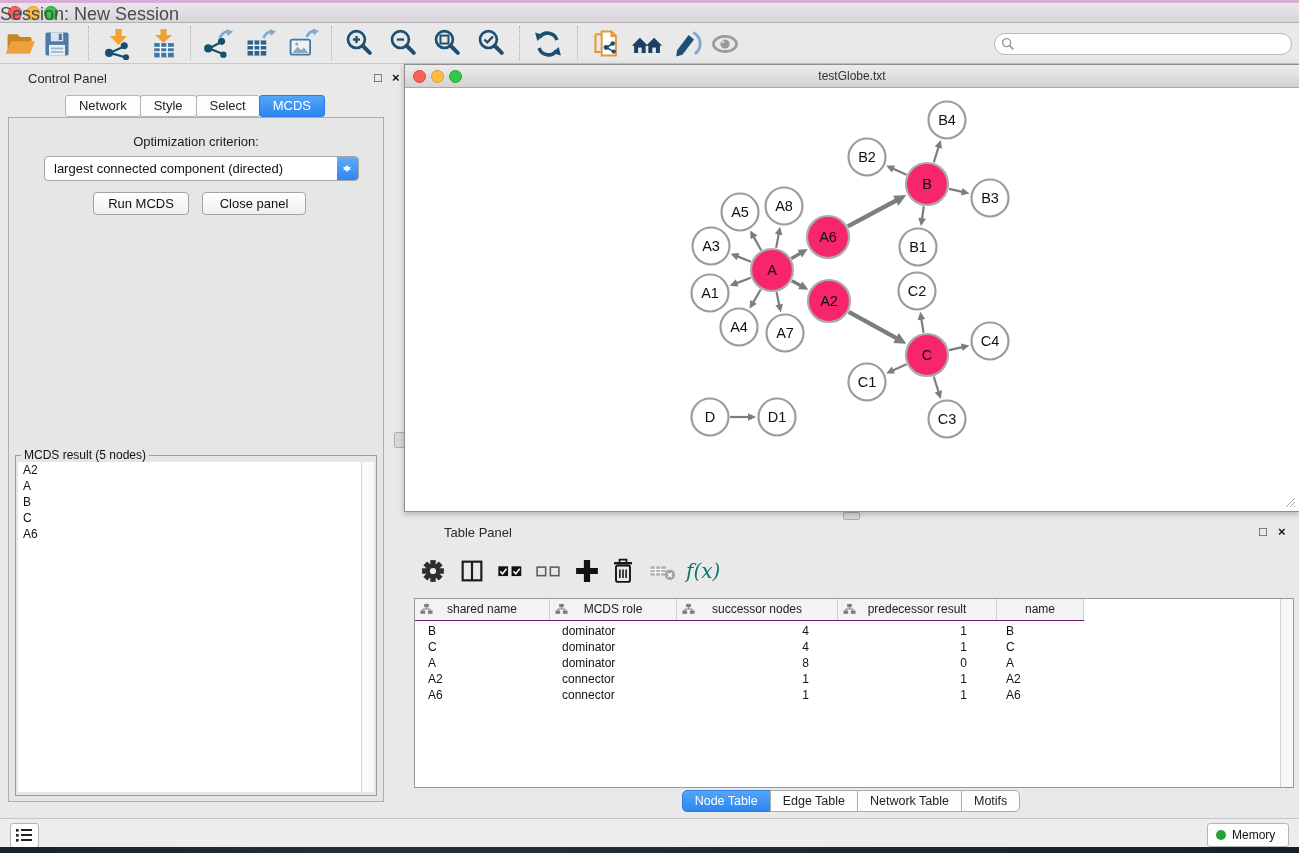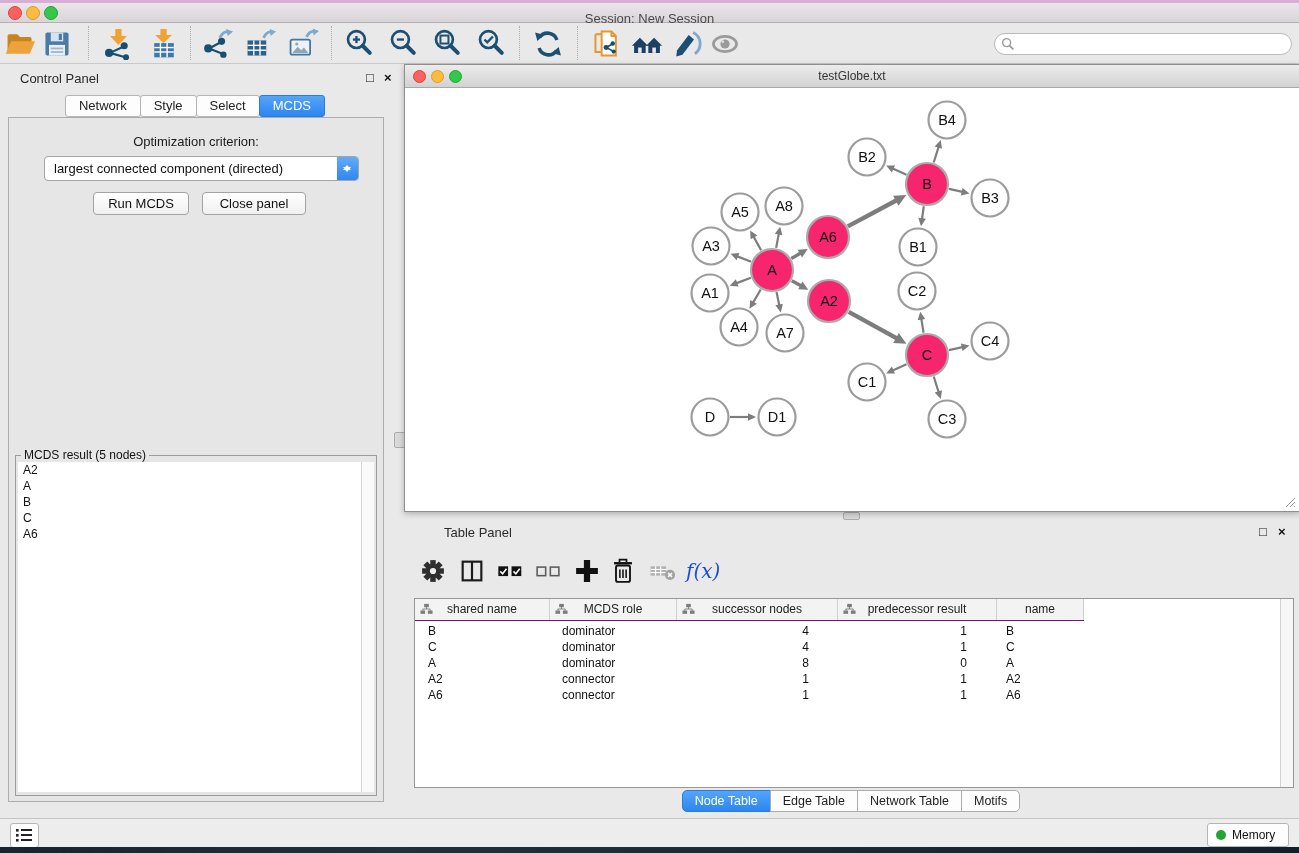--- a/index.html
+++ b/index.html
@@ -4,40 +4,40 @@
 <style>
   html,body{margin:0;padding:0;background:#1b2733;}
   .app{position:relative;width:1299px;height:853px;background:#e9e9e9;overflow:hidden;
        font-family:"Liberation Sans",sans-serif;color:#222;}
   .abs{position:absolute;}
 
   
   .titlebar{left:0;top:0;width:1299px;height:22px;
     background:linear-gradient(#ece8ec,#d8d4d8);border-bottom:1px solid #b4b0b4;}
   .titlebar .topline{position:absolute;left:0;top:0;width:100%;height:3px;background:#d9aed6;}
-  .title-text{position:absolute;left:0;top:11px;width:100%;text-align:center;
-    font-size:13px;color:#4a4a4a;}
+  .title-text{position:absolute;left:0;top:4px;width:100%;text-align:left;
+    font-size:18px;color:#4a4a4a;}
   .tl{position:absolute;top:6px;width:12px;height:12px;border-radius:50%;}
   .tl.r{left:8px;background:#fc615d;border:1px solid #d8443e;}
   .tl.y{left:26px;background:#fdbc40;border:1px solid #dd9b22;}
   .tl.g{left:44px;background:#34c749;border:1px solid #23a433;}
 
   
   .toolbar{left:0;top:23px;width:1299px;height:40px;background:#e9e9e9;border-bottom:1px solid #c9c9c9;}
   .tb-icon{position:absolute;top:5px;width:32px;height:32px;cursor:pointer;}
   .tb-icon svg{width:32px;height:32px;}
   .tb-sep{position:absolute;top:3px;height:34px;width:0;border-left:1px dotted #adadad;}
   .searchbox{position:absolute;left:994px;top:10px;width:296px;height:20px;background:#fff;
     border:1px solid #b9b9b9;border-radius:11px;}
   .searchbox svg{position:absolute;left:6px;top:3px;width:14px;height:14px;}
   .searchbox input{position:absolute;left:24px;top:1px;width:260px;height:16px;border:none;outline:none;
     font-size:12px;background:transparent;}
 
   
-  .cp-header{left:8px;top:68px;width:391px;height:24px;}
+  .cp-header{left:16px;top:68px;width:391px;height:24px;}
   .panel-title{font-size:13px;color:#2a2a2a;}
   .win-btn{position:absolute;top:2px;font-size:13px;color:#111;cursor:pointer;line-height:16px;}
   .cp-tabs{left:0;top:95px;width:391px;height:23px;display:flex;justify-content:center;align-items:flex-start;}
   .tab{height:20px;line-height:20px;padding:0 13px;background:#fdfdfd;border:1px solid #b5b5b5;
     font-size:13px;color:#222;margin-left:-1px;border-radius:3px;cursor:pointer;}
   .tab.active{background:linear-gradient(#55a5f8,#2c86f0);border-color:#2b7ae0;color:#fff;}
   .cp-body{left:8px;top:117px;width:374px;height:683px;background:#e6e6e6;border:1px solid #adadad;}
   .opt-label{position:absolute;left:0;top:16px;width:100%;text-align:center;font-size:13px;color:#1a1a1a;}
   .dropdown{position:absolute;left:35px;top:38px;width:313px;height:23px;background:#fff;
     border:1px solid #a5a5a5;border-radius:4px;cursor:pointer;}
@@ -66,21 +66,21 @@
   .resize-grip{position:absolute;right:1px;bottom:1px;width:14px;height:14px;}
 
   .splitter-grip{background:#d9d9d9;border:1px solid #adadad;border-radius:2px;}
 
   
   .tp-header{left:404px;top:522px;width:895px;height:24px;}
   .tp-toolbar{left:414px;top:552px;width:878px;height:40px;}
   .tp-icon{position:absolute;top:5px;width:28px;height:28px;cursor:pointer;}
   .tp-icon svg{width:28px;height:28px;}
   .fx{position:absolute;top:7px;font-family:"DejaVu Serif",serif;font-style:italic;
-    font-size:20px;color:#1d4ed8;}
+    font-size:20px;color:#0f766e;}
   .tablebox{left:414px;top:598px;width:878px;height:188px;background:#fff;border:1px solid #979797;}
   .thead{position:absolute;left:0;top:0;height:21px;background:#f3f3f3;border-bottom:1px solid #701a75;
     display:flex;}
   .th{position:relative;height:21px;border-right:1px solid #cfcfcf;font-size:12px;color:#222;}
   .th .lbl{position:absolute;left:0;top:3px;width:100%;text-align:center;}
   .th svg{position:absolute;left:5px;top:4px;width:13px;height:12px;}
   .trow{position:absolute;left:0;height:16px;width:100%;}
   .td{position:absolute;top:0;height:16px;font-size:12px;line-height:16px;color:#111;white-space:nowrap;}
   .tscroll{position:absolute;right:0;top:0;width:12px;height:100%;background:#f7f7f7;border-left:1px solid #d2d2d2;}
 

